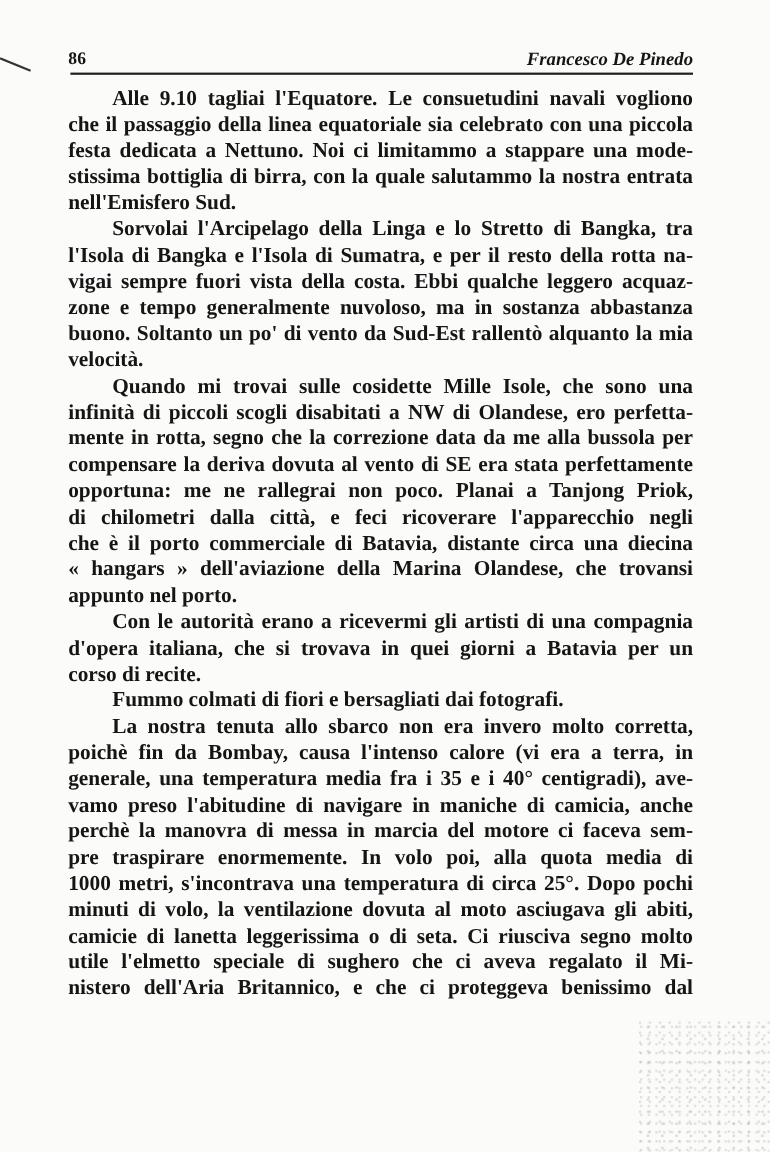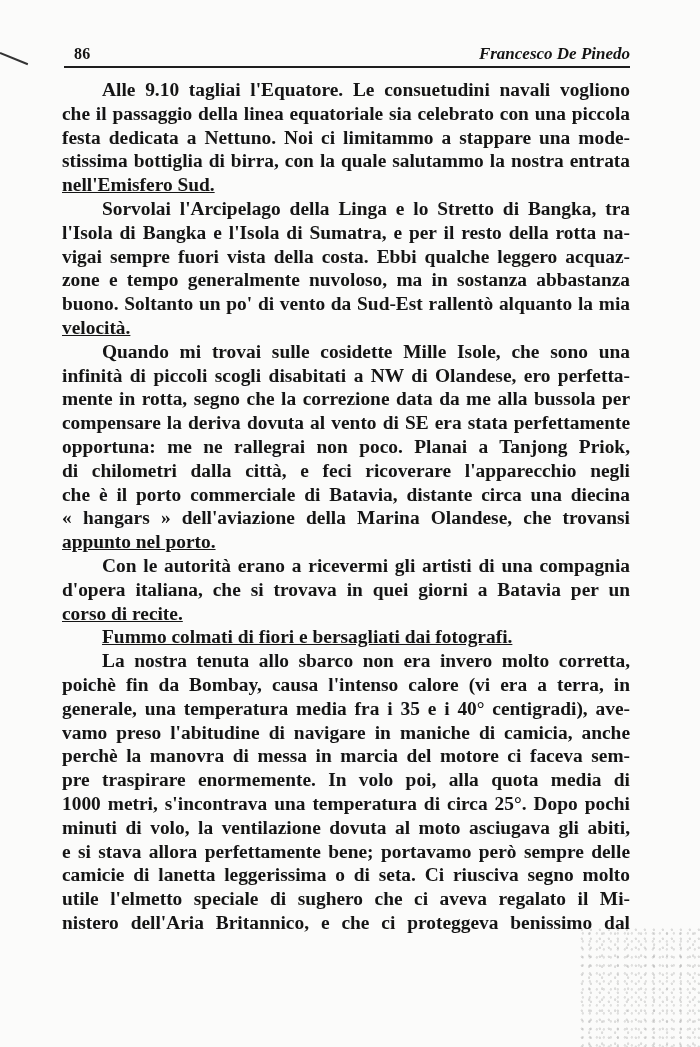--- a/index.html
+++ b/index.html
@@ -30,21 +30,21 @@
       transform-origin: left center;
     }
     .header {
       position: absolute;
       left: 62px; top: 42px;
       width: 568px;
       height: 24px;
     }
     .page-number {
       position: absolute;
-      left: 12px; top: 3px;
+      left: 0; top: 3px;
       font-family: "Liberation Serif", serif;
       font-weight: bold;
       font-size: 16px;
       letter-spacing: 0.2px;
     }
     .running-head {
       position: absolute;
       left: 0; right: 0; top: 2px;
       text-align: right;
       font-family: "Liberation Serif", serif;
@@ -71,21 +71,21 @@
       text-align: justify;
     }
     .line {
       display: block;
       height: 23.8px;
       white-space: nowrap;
       text-align: justify;
       text-align-last: justify;
     }
     .line.indent { padding-left: 40px; }
-    .line.last { text-align-last: left; text-decoration: underline; }
+    .line.last { text-align-last: left; }
     .specks {
       position: absolute;
       right: 0; bottom: 0;
       width: 120px; height: 120px;
       background-image:
         radial-gradient(circle at 20% 30%, rgba(0,0,0,0.35) 0 1px, transparent 1.5px),
         radial-gradient(circle at 70% 60%, rgba(0,0,0,0.35) 0 1px, transparent 1.5px),
         radial-gradient(circle at 40% 80%, rgba(0,0,0,0.3) 0 1px, transparent 1.5px);
       background-size: 9px 9px, 13px 11px, 7px 8px;
       opacity: 0.35;
@@ -141,21 +141,20 @@
       </div>
       <div>
         <span class="line indent">La nostra tenuta allo sbarco non era invero molto corretta,</span>
         <span class="line">poichè fin da Bombay, causa l'intenso calore (vi era a terra, in</span>
         <span class="line">generale, una temperatura media fra i 35 e i 40° centigradi), ave-</span>
         <span class="line">vamo preso l'abitudine di navigare in maniche di camicia, anche</span>
         <span class="line">perchè la manovra di messa in marcia del motore ci faceva sem-</span>
         <span class="line">pre traspirare enormemente. In volo poi, alla quota media di</span>
         <span class="line">1000 metri, s'incontrava una temperatura di circa 25°. Dopo pochi</span>
         <span class="line">minuti di volo, la ventilazione dovuta al moto asciugava gli abiti,</span>
-        <span class="line">e si stava allora perfettamente bene; portavamo però sempre delle</span>
         <span class="line">camicie di lanetta leggerissima o di seta. Ci riusciva segno molto</span>
         <span class="line">utile l'elmetto speciale di sughero che ci aveva regalato il Mi-</span>
         <span class="line">nistero dell'Aria Britannico, e che ci proteggeva benissimo dal</span>
       </div>
     </div>
 
   <div class="specks"></div>
 </div>
 
 </body></html>

